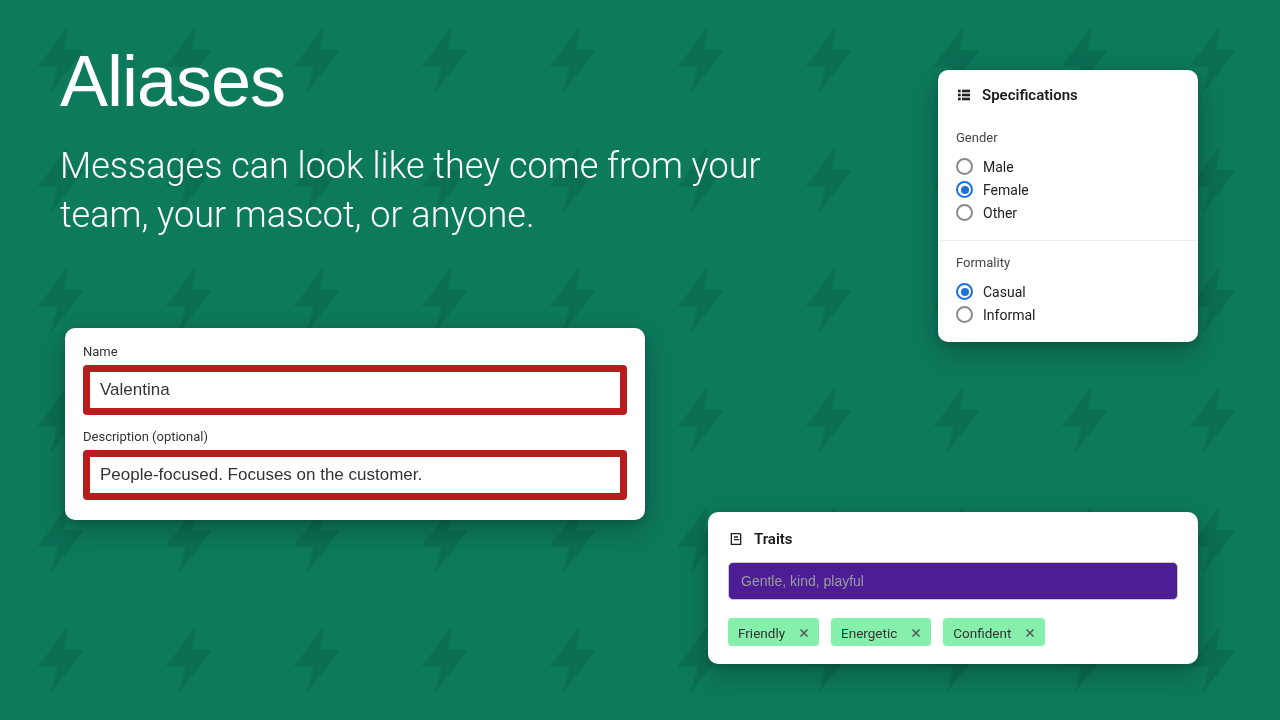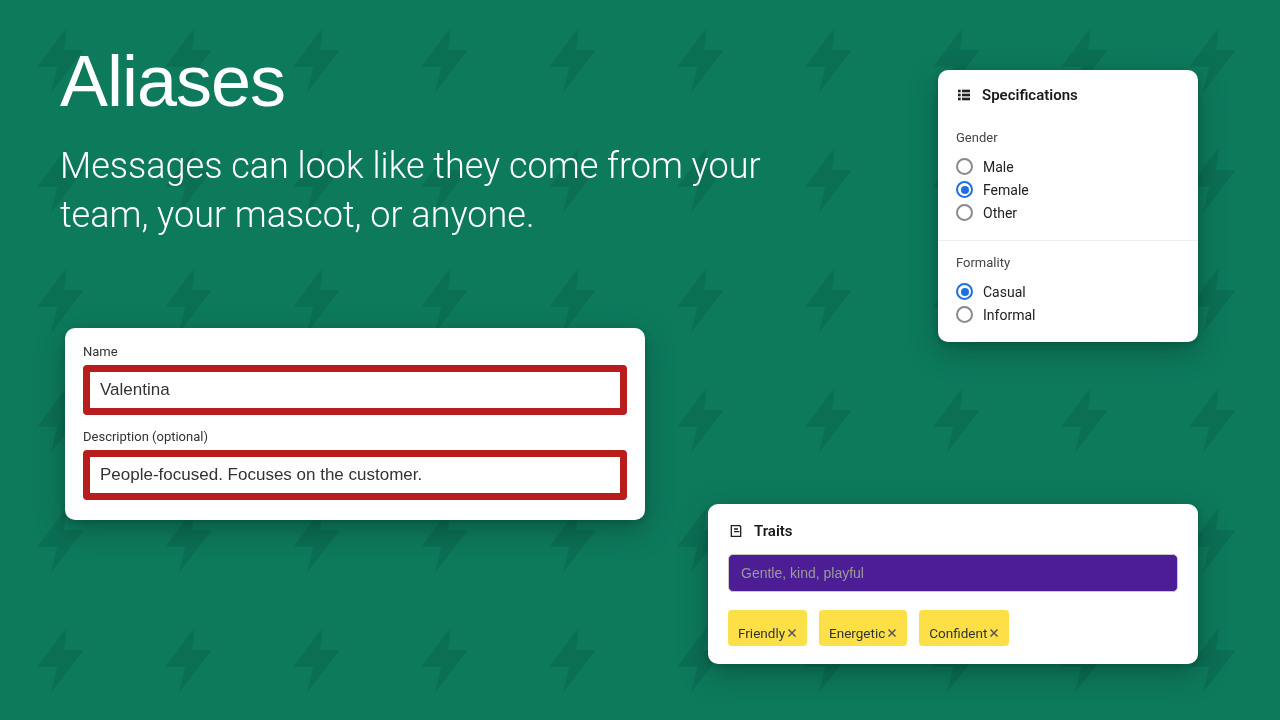--- a/index.html
+++ b/index.html
@@ -150,24 +150,24 @@
   .traits-input::placeholder { color: #9a9a9a; }
   .tag-row {
     display: flex;
     gap: 12px;
     margin-top: 18px;
     flex-wrap: wrap;
   }
   .tag {
     display: inline-flex;
     align-items: center;
-    gap: 0;
-    background: #fde047;
+    gap: 12px;
+    background: #86efac;
     border-radius: 4px;
-    padding: 15px 8px 5px 10px;
+    padding: 7px 8px 5px 10px;
     font-size: 13.5px;
     color: #333;
   }
   .tag-x {
     width: 14px; height: 14px;
     cursor: pointer;
     color: #555;
   }
 </style>
 </head>

